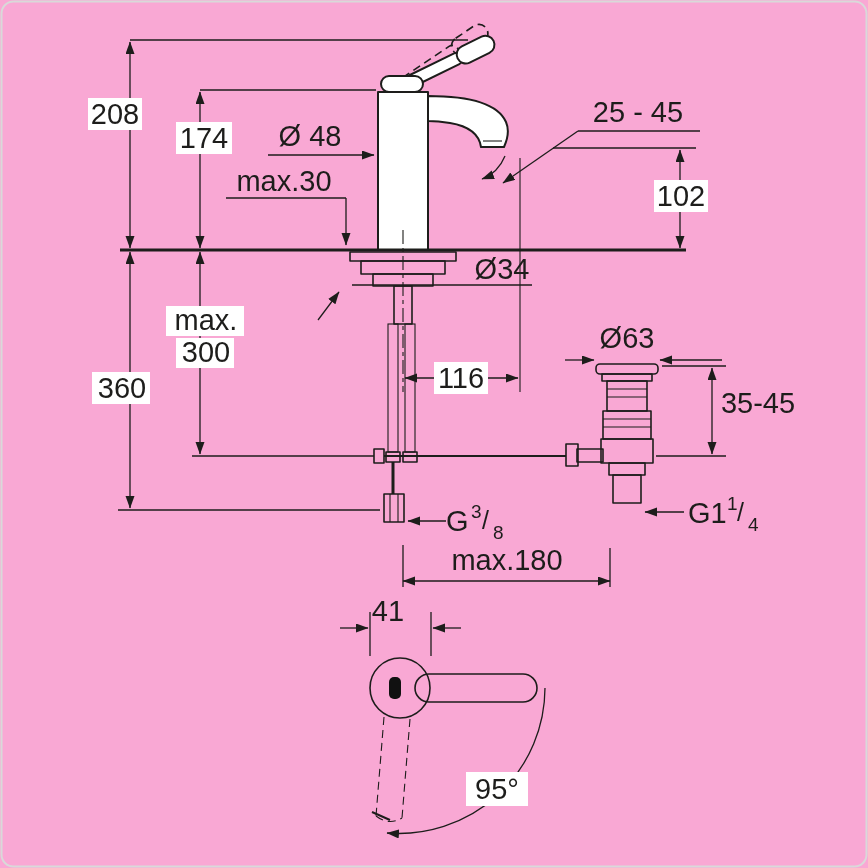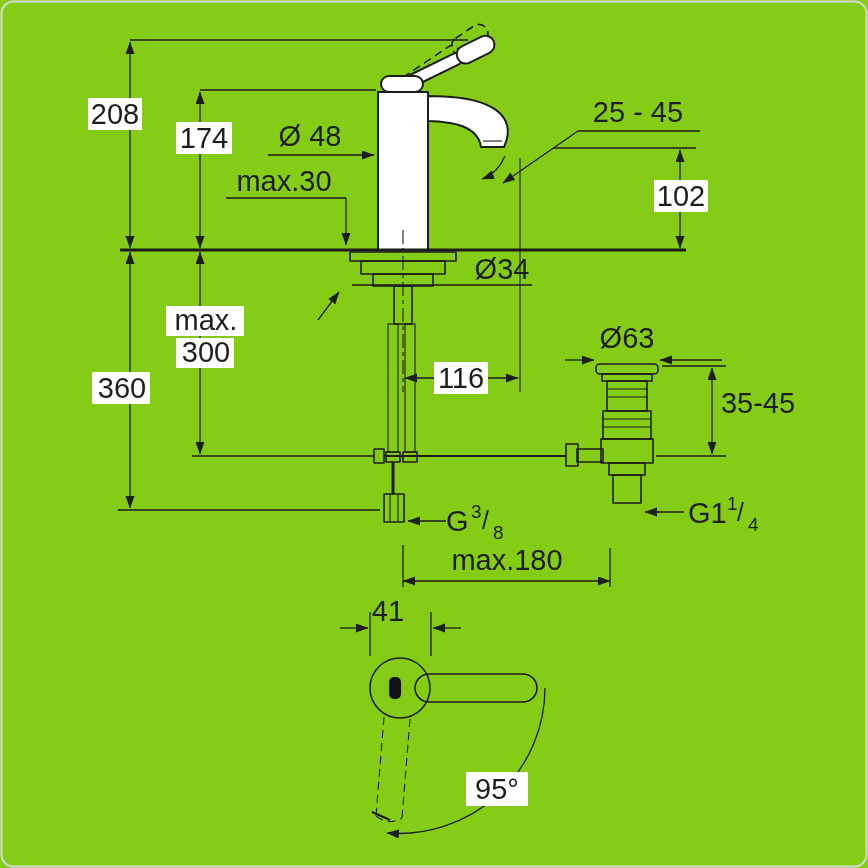--- a/index.html
+++ b/index.html
@@ -1,16 +1,16 @@
 <!DOCTYPE html>
 <html><head>
 <meta charset="utf-8">
 <style>
   html,body { margin:0; padding:0; background:#ffffff; }
-  .stage { position:relative; width:868px; height:868px; background:#84cc16; overflow:hidden; }
+  .stage { position:relative; width:868px; height:868px; background:#f9a8d4; overflow:hidden; }
   svg { display:block; }
   text { font-family:"Liberation Sans", sans-serif; fill:#1d1d1b; }
   .dt  { font-size:29px; text-anchor:middle; }
   .dts { font-size:29px; text-anchor:start; }
   .sup { font-size:19px; text-anchor:start; }
   .frac{ font-size:25px; text-anchor:start; }
   .ln  { stroke:#1d1d1b; stroke-width:1.3; fill:none; }
   .ob  { stroke:#1d1d1b; stroke-width:2; fill:#fff; stroke-linejoin:round; stroke-linecap:round; }
   .obn { stroke:#1d1d1b; stroke-width:1.6; fill:none; stroke-linejoin:round; }
   .thin{ stroke:#1d1d1b; stroke-width:1.1; fill:none; }

